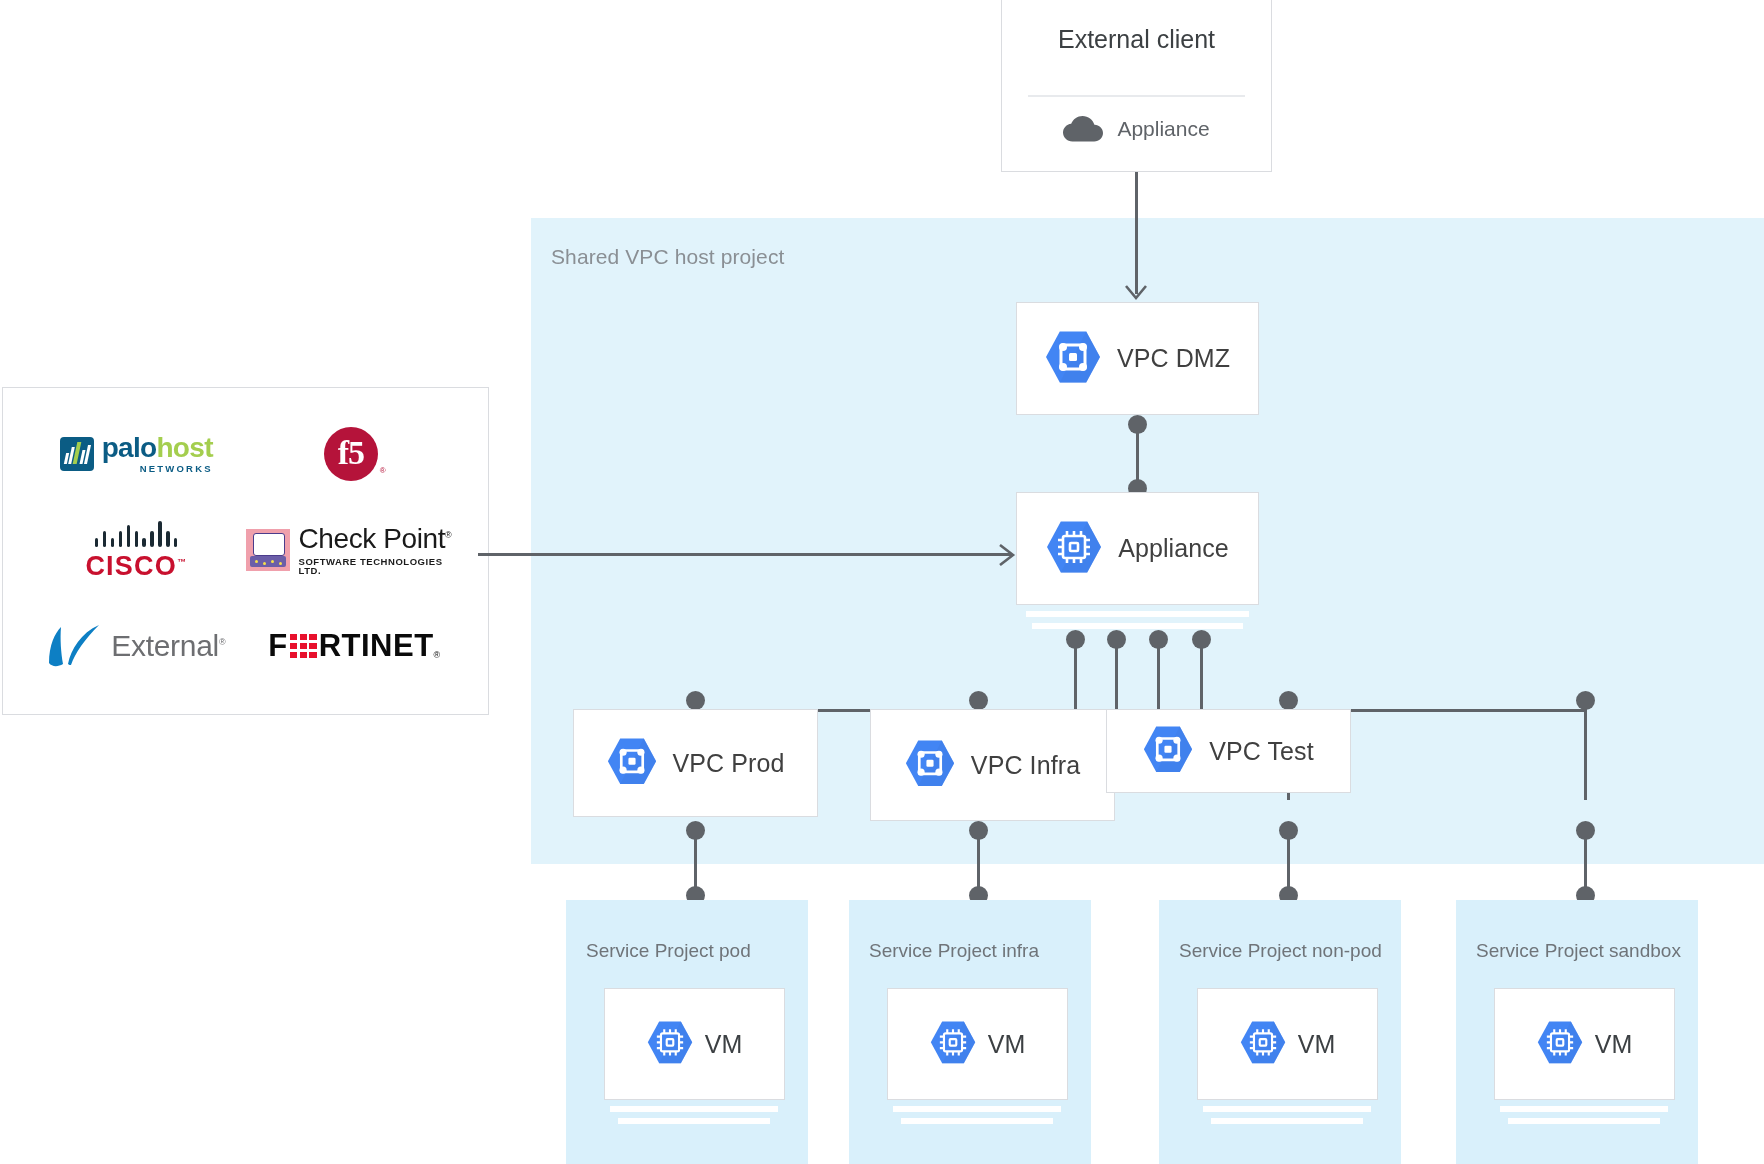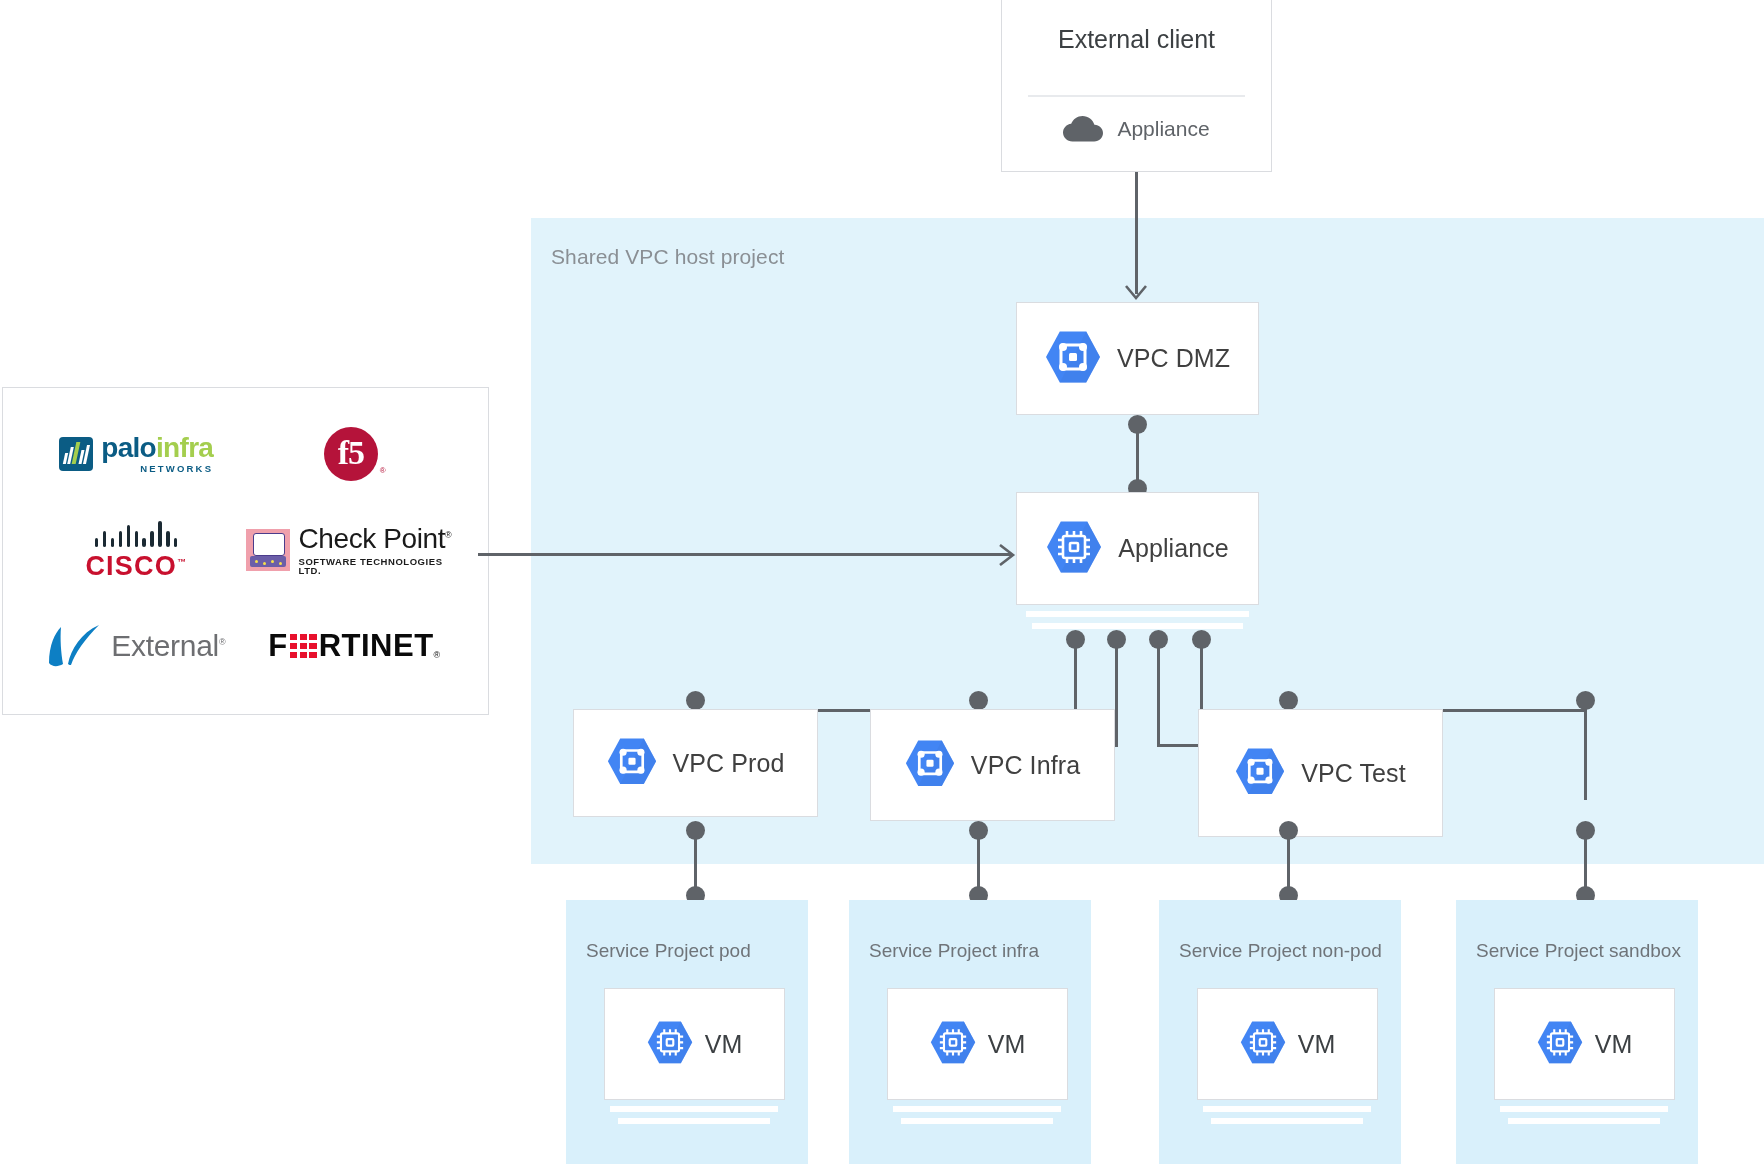--- a/index.html
+++ b/index.html
@@ -413,21 +413,21 @@
             <circle cx="38" cy="18" r="4"></circle>
           <circle cx="18" cy="38" r="4"></circle>
             <circle cx="38" cy="38" r="4"></circle>
           <rect x="24" y="24" width="8" height="8" rx="1.5"></rect>
         </g>
       </svg>
       <span class="card-label">VPC Infra</span>
     </div>
   </div>
 
-  <div class="card" style="left:1198px; top:709px; width:245px; height:128px;">
+  <div class="card" style="left:1106px; top:709px; width:245px; height:84px;">
     <div class="card-row">
       <svg class="hex-icon" width="50" height="54" viewBox="0 0 56 60">
         <path d="M14.8 2.6h26.4L55 28l-13.8 25.4H14.8L1 28z" fill="#4285f4"></path>
         <path d="M41.2 2.6 L55 28 L41.2 53.4 H14.8 L28 28z" fill="#3f7ee8" opacity=".55"></path>
         <g fill="#ffffff">
           <rect x="16" y="16" width="24" height="24" rx="2" fill="none" stroke="#ffffff" stroke-width="3"></rect>
           <circle cx="18" cy="18" r="4"></circle>
             <circle cx="38" cy="18" r="4"></circle>
           <circle cx="18" cy="38" r="4"></circle>
             <circle cx="38" cy="38" r="4"></circle>
@@ -538,21 +538,21 @@
         <div class="pa-wrap">
           <div class="pa-mark">
             <i class="pa-bar" style="left:5px;  width:3px; height:11px;"></i>
             <i class="pa-bar" style="left:10px; width:3px; height:17px;"></i>
             <i class="pa-bar g" style="left:15px; width:4px; height:22px;"></i>
             <i class="pa-bar" style="left:21px; width:3px; height:14px;"></i>
             <i class="pa-bar" style="left:26px; width:3px; height:19px;"></i>
           </div>
           <div class="pa-text">
             <div class="pa-main">
-              <span class="blue">palo</span><span class="green">infra</span>
+              <span class="blue">palo</span><span class="green">host</span>
             </div>
             <div class="pa-sub">NETWORKS</div>
           </div>
         </div>
       </div>
 
       <div class="vendor-cell">
         <div class="f5-wrap">
           <div class="f5-circle">
             <span>f5</span>

